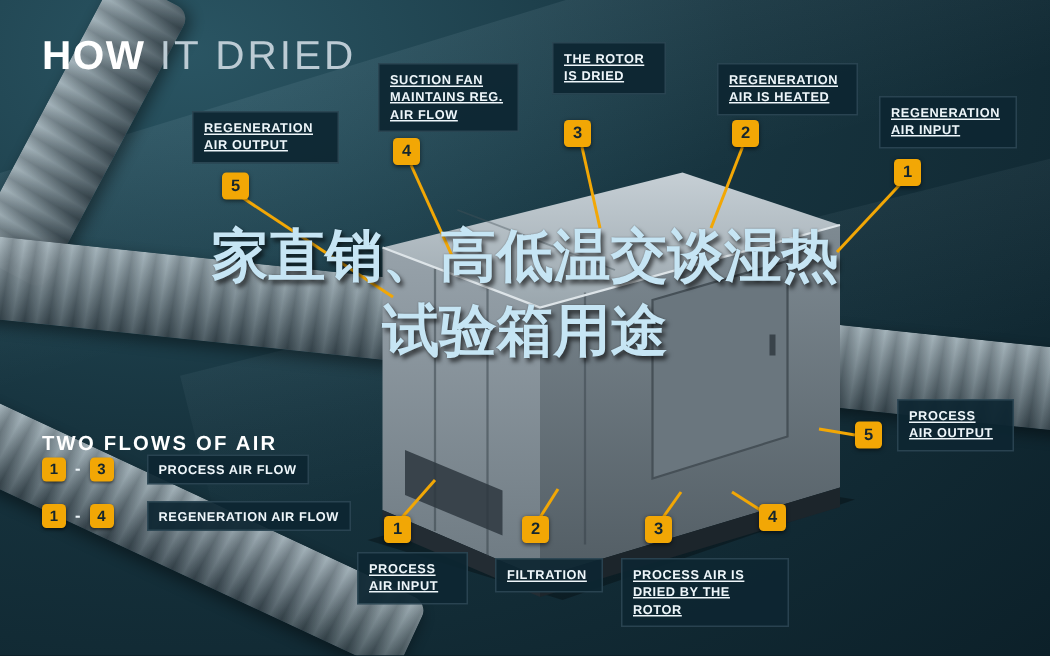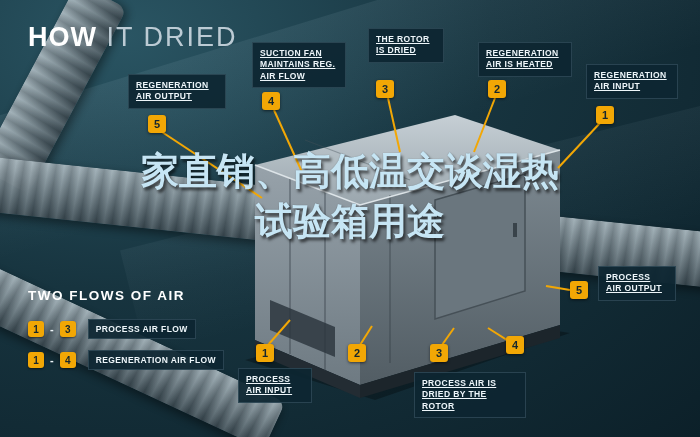--- a/index.html
+++ b/index.html
@@ -42,29 +42,29 @@
   .cap{position:absolute;z-index:4;background:rgba(13,38,50,.93);
     border:1px solid rgba(140,175,190,.22);color:#eef6fa;
     font-size:8.5px;font-weight:bold;letter-spacing:.4px;line-height:1.35;
     padding:5px 7px;text-transform:uppercase;text-decoration:underline;}
   
   .cn-title{position:absolute;left:0;top:146px;width:100%;z-index:5;text-align:center;
     font-size:38px;font-weight:bold;color:#c6e5f4;line-height:50px;
     text-shadow:2px 3px 3px rgba(0,0,0,.6), 0 0 1px rgba(0,0,0,.4);}
   
   .legend{position:absolute;left:28px;top:288px;z-index:4;}
-  .legend-title{color:#ffffff;font-weight:bold;font-size:13.5px;letter-spacing:1.5px;margin-bottom:16px;}
+  .legend-title{color:#ffffff;font-weight:bold;font-size:13.5px;letter-spacing:1.5px;margin-bottom:0;}
   .legend-row{display:flex;align-items:center;margin-bottom:11px;}
   .legend-num{width:16px;height:16px;border-radius:3px;background:#f2a705;color:#15262e;
     font-weight:bold;font-size:10px;display:flex;align-items:center;justify-content:center;
     box-shadow:0 1px 2px rgba(0,0,0,.5);}
   .legend-dash{color:#eef6fa;font-weight:bold;margin:0 6px;font-size:11px;}
   .legend-label{background:rgba(13,38,50,.93);border:1px solid rgba(140,175,190,.22);
     color:#eef6fa;font-size:8.5px;font-weight:bold;letter-spacing:.4px;
-    padding:4px 7px;margin-left:12px;text-transform:uppercase;}
+    padding:4px 7px;margin-left:22px;text-transform:uppercase;}
 </style>
 </head>
 <body>
 
 <div class="canvas">
 
   <div class="ray ray1"></div>
   <div class="ray ray2"></div>
 
   <div class="duct duct-topleft"></div>
@@ -138,20 +138,21 @@
 
   <div class="num" style="left:570px;top:281px">5</div>
   <div class="cap" style="left:598px;top:266px;width:62px">PROCESS AIR OUTPUT</div>
 
   <div class="num" style="left:506px;top:336px">4</div>
 
   <div class="num" style="left:256px;top:344px">1</div>
   <div class="cap" style="left:238px;top:368px;width:58px">PROCESS AIR INPUT</div>
 
   <div class="num" style="left:348px;top:344px">2</div>
+  <div class="cap" style="left:330px;top:372px;width:56px">FILTRATION</div>
 
   <div class="num" style="left:430px;top:344px">3</div>
   <div class="cap" style="left:414px;top:372px;width:96px">PROCESS AIR IS DRIED BY THE ROTOR</div>
 
   <div class="cn-title">
     <div>家直销、高低温交谈湿热</div>
     <div>试验箱用途</div>
   </div>
 
   <div class="legend">

